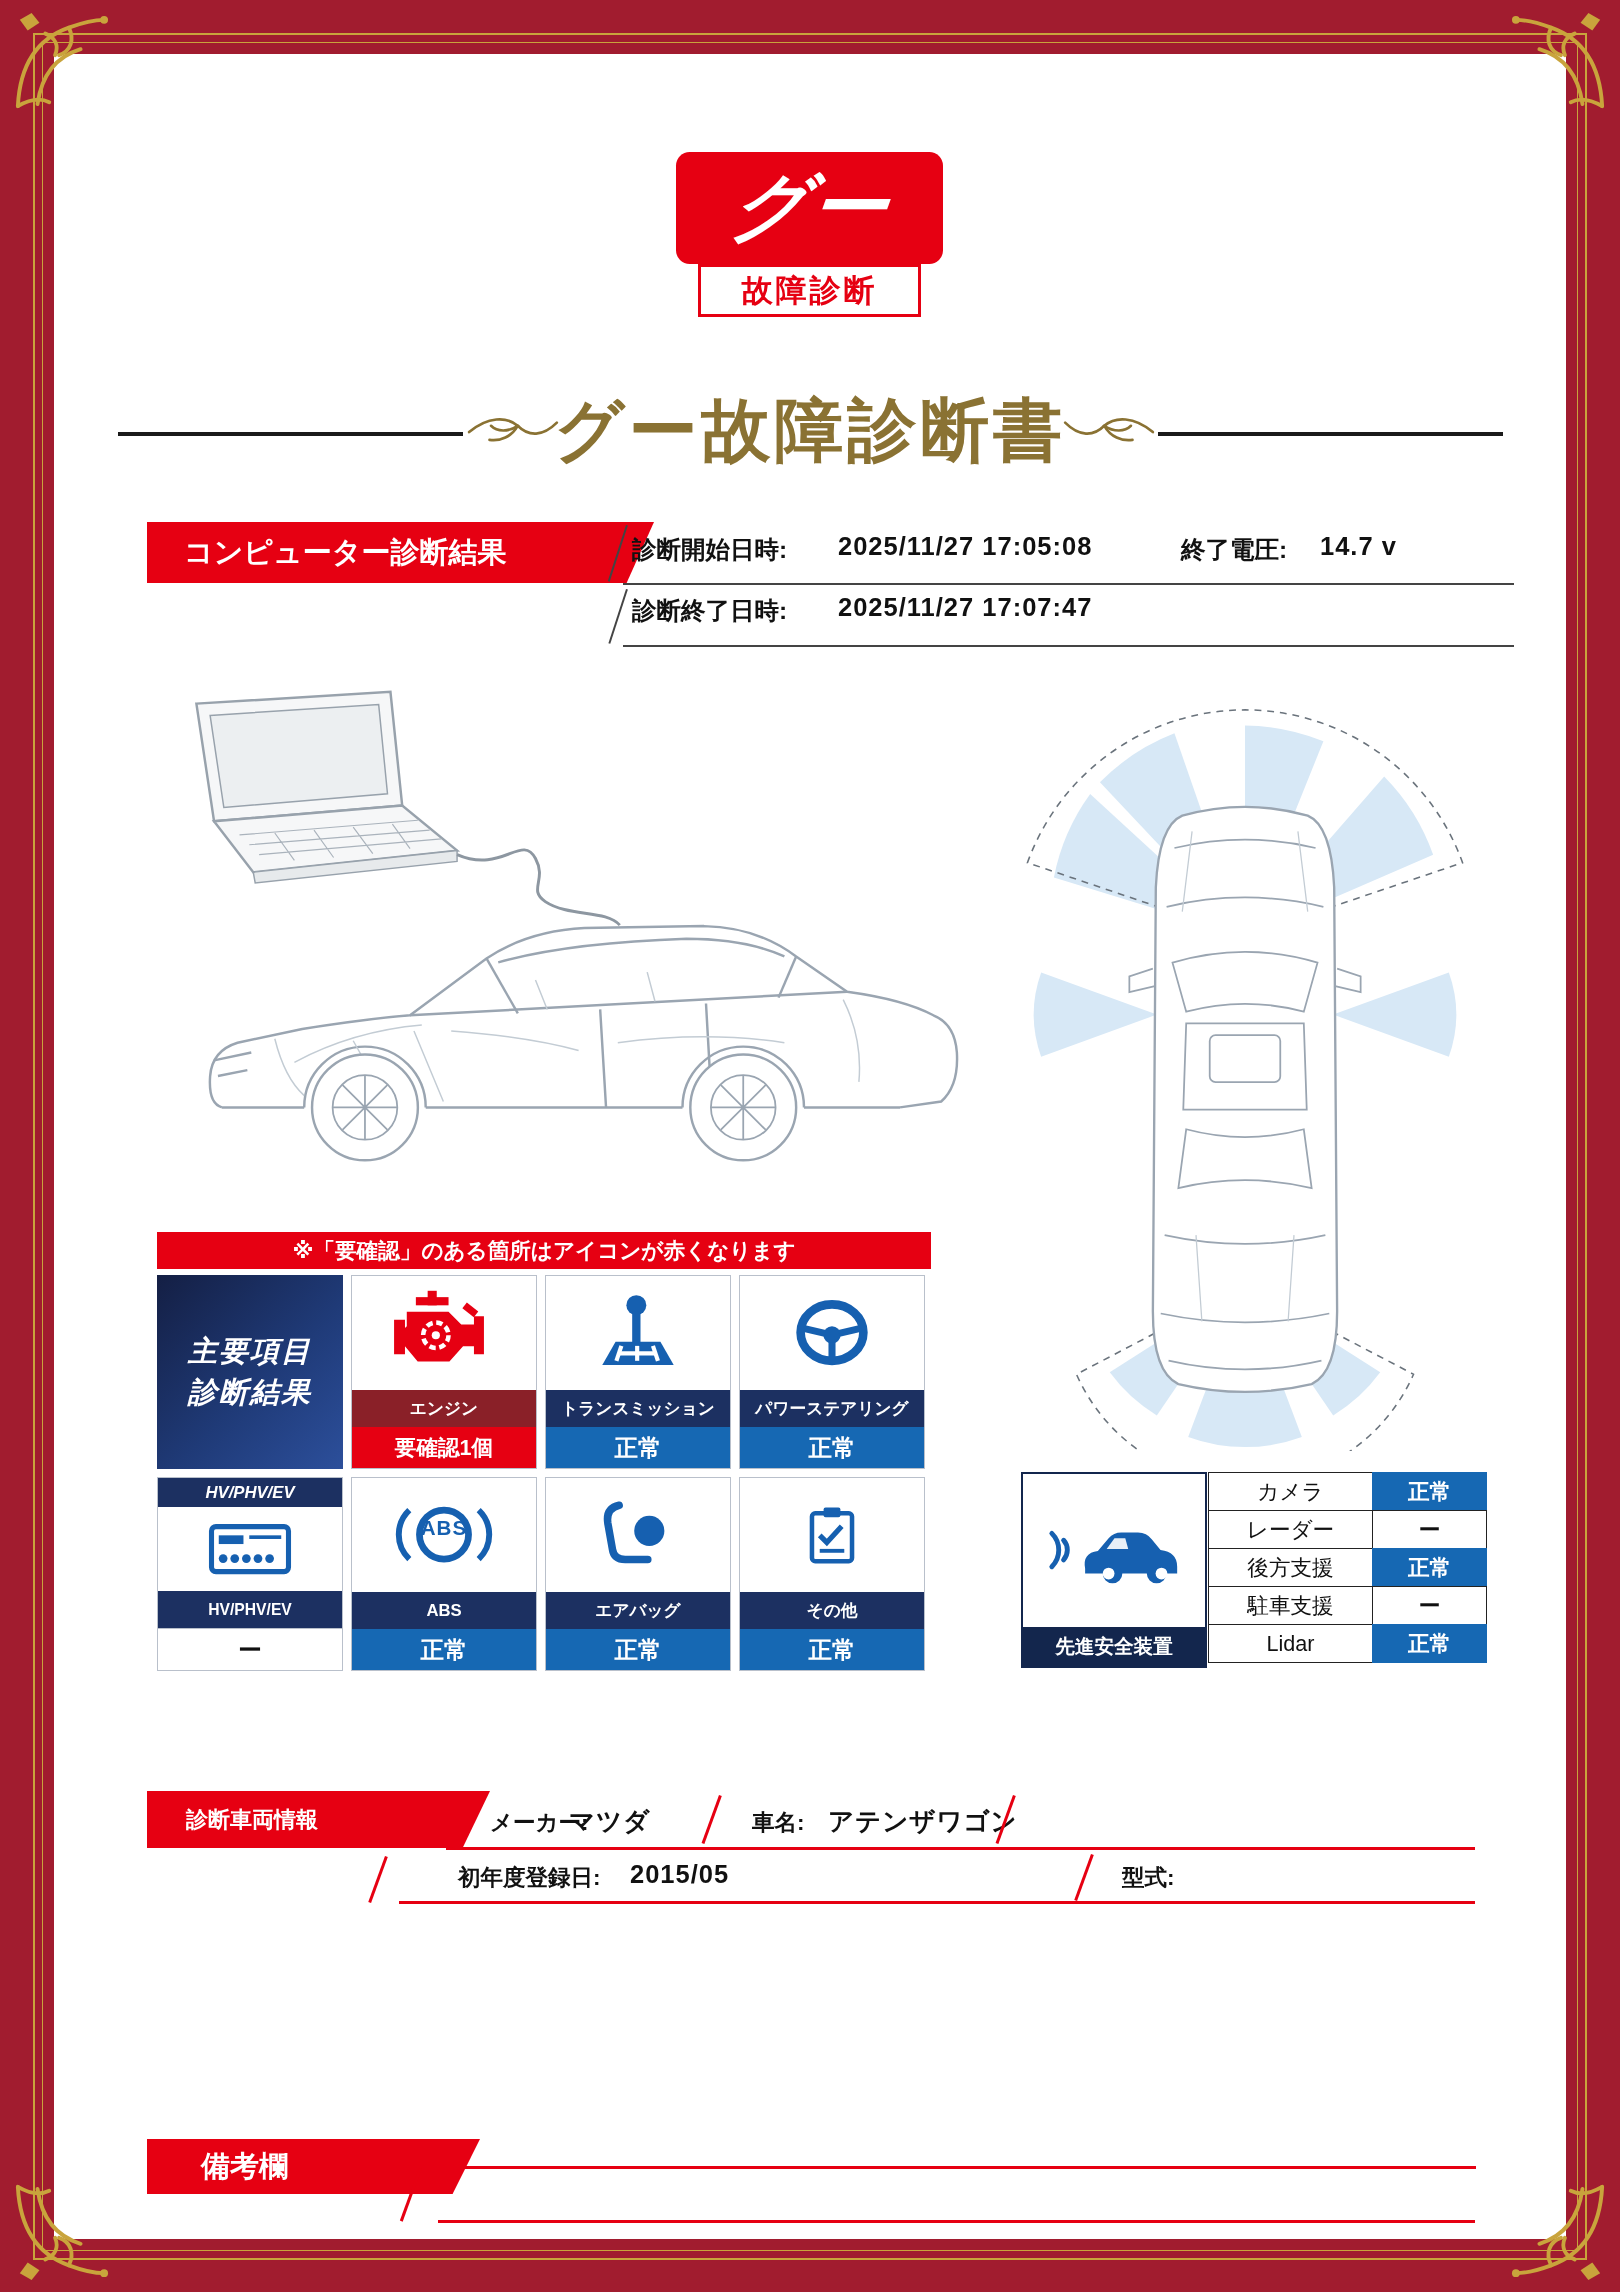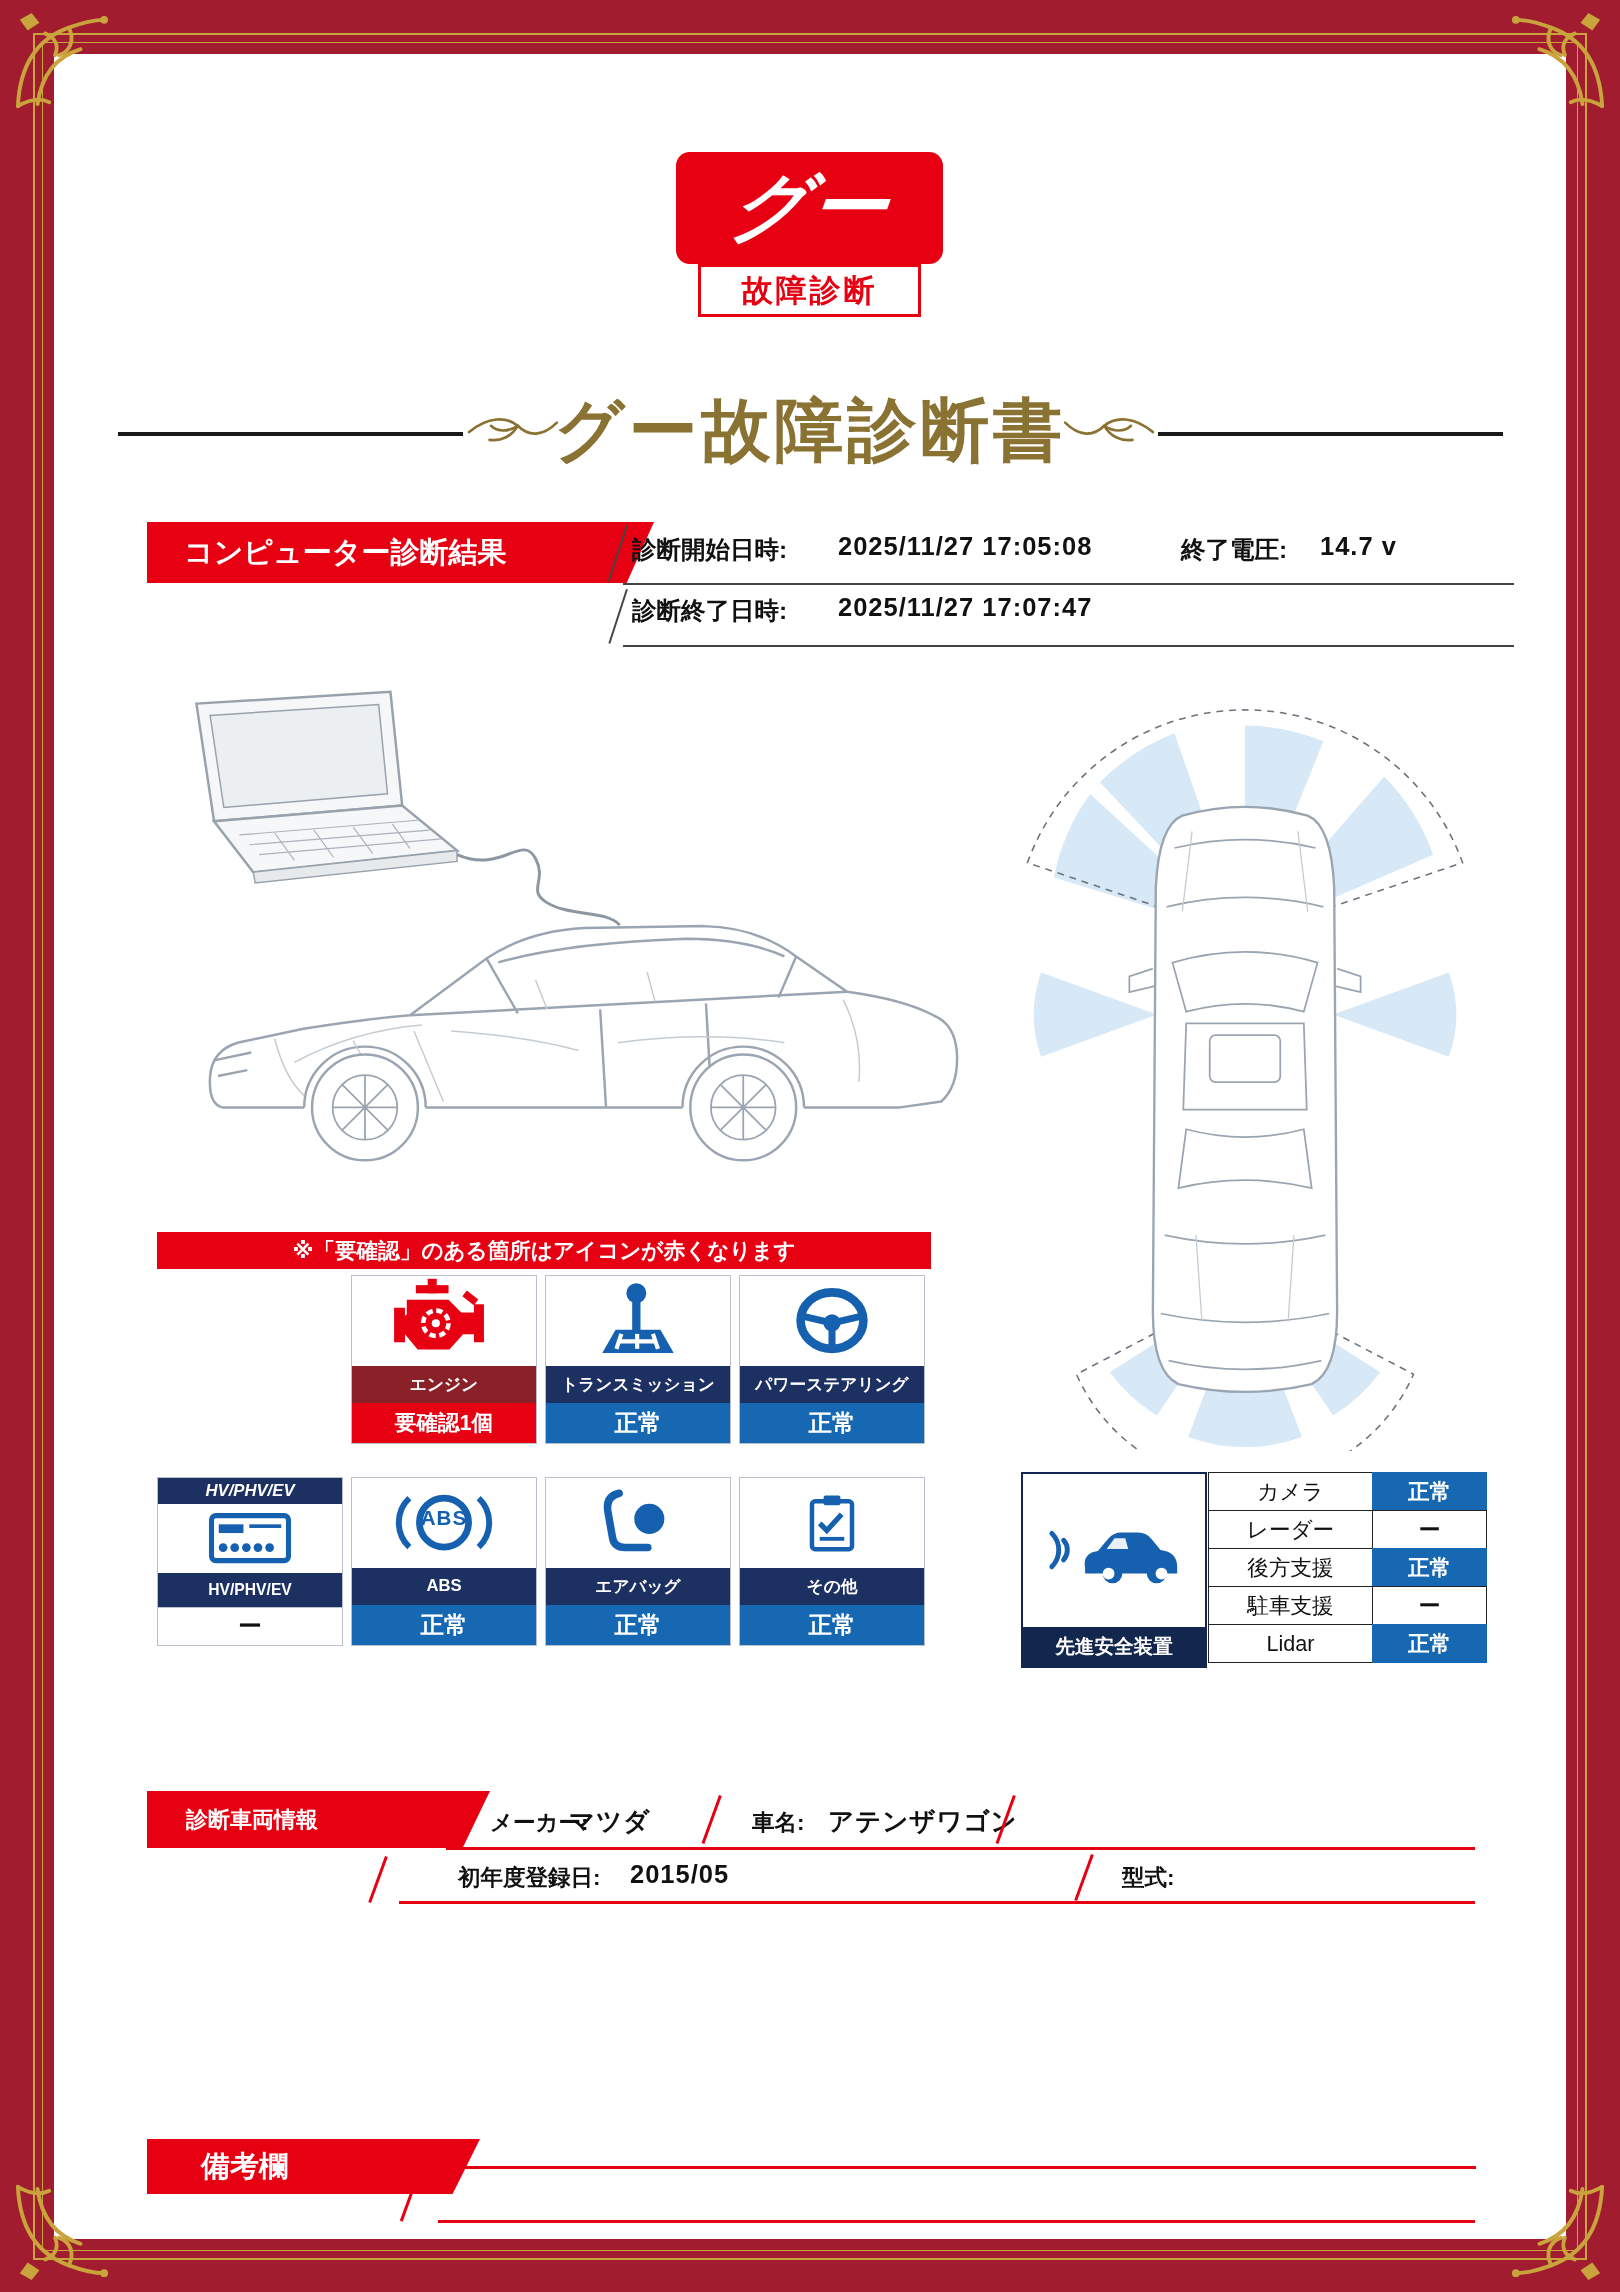--- a/index.html
+++ b/index.html
@@ -31,21 +31,21 @@
   .val{font-weight:bold;font-size:25.5px;color:#111;white-space:nowrap;letter-spacing:1px;}
   .dline{position:absolute;height:2px;background:#444;}
   .dslash{position:absolute;width:2px;background:#444;transform:rotate(18deg);transform-origin:top left;}
   .rline{position:absolute;height:2.9px;background:#e60012;}
   .rslash{position:absolute;width:2.9px;background:#e60012;transform:rotate(20deg);transform-origin:top left;}
 
   
   .alert-bar{position:absolute;left:103px;top:1178px;width:774px;height:37px;background:#e60012;color:#fff;font-weight:bold;font-size:21.6px;display:flex;align-items:center;justify-content:center;}
 
   
-  .tile{position:absolute;width:186px;height:169px;background:#fff;border:1px solid #b9c0cb;box-sizing:border-box;display:flex;flex-direction:column;}
+  .tile{position:absolute;width:186px;height:194px;background:#fff;border:1px solid #b9c0cb;box-sizing:border-box;display:flex;flex-direction:column;}
   .tile-head{height:29px;background:#1c3061;color:#fff;font-weight:bold;font-style:italic;font-size:16.7px;display:flex;align-items:center;justify-content:center;}
   .tile-icon{flex:1;display:flex;align-items:center;justify-content:center;position:relative;background:#fff;}
   .tile-label{height:37px;background:#1c3061;color:#fff;display:flex;align-items:center;justify-content:center;font-size:16.7px;font-weight:bold;}
   .tile-label.warn{background:#8a2028;}
   .tile-status{height:41px;display:flex;align-items:center;justify-content:center;font-size:23.5px;font-weight:bold;color:#fff;}
   .tile-status.ok{background:#1668b3;}
   .tile-status.warning{background:#e60012;font-size:21.6px;}
   .tile-status.none{background:#fff;color:#111;border-top:1px solid #b9c0cb;}
   .tile-header-block{position:absolute;width:186px;height:194px;background:linear-gradient(135deg,#141f44 0%,#1f3a77 55%,#2c4f9b 100%);color:#fff;display:flex;flex-direction:column;align-items:center;justify-content:center;font-size:29px;font-weight:bold;font-style:italic;line-height:1.4;letter-spacing:2px;}
   .abs-text{position:absolute;left:0;top:44%;width:100%;text-align:center;color:#1660b0;font-weight:bold;font-size:20.6px;transform:translateY(-50%);letter-spacing:1px;}
@@ -232,20 +232,24 @@
       </g>
       <g fill="none" stroke="#c3ccd4" stroke-width="1.3">
         <path d="M196 148 L186 230 M304 148 L314 230 M200 560 L206 648 M300 560 L294 648"></path>
       </g>
     </svg>
 
     <div class="alert-bar">
       <span>※「要確認」のある箇所はアイコンが赤くなります</span>
     </div>
 
+    <div class="tile-header-block" style="left:103px;top:1221px;">
+      <span>主要項目</span>
+      <span>診断結果</span>
+    </div>
 
     <div class="tile" style="left:297px;top:1221px;">
       <div class="tile-icon">
         <svg width="118" height="90" viewBox="0 0 130 95">
           <g fill="#e60012">
             <rect x="34" y="8" width="36" height="9"></rect>
             <rect x="47" y="1" width="10" height="16"></rect>
             <rect x="86" y="18" width="16" height="8" transform="rotate(38 94 22)"></rect>
             <path d="M24 24 h46 l14 14 h14 v-9 h11 v42 h-11 v-9 h-12 l-15 17 H36 L22 62 v9 H10 V33 h12 v9 l2-2 z"></path>
           </g>

